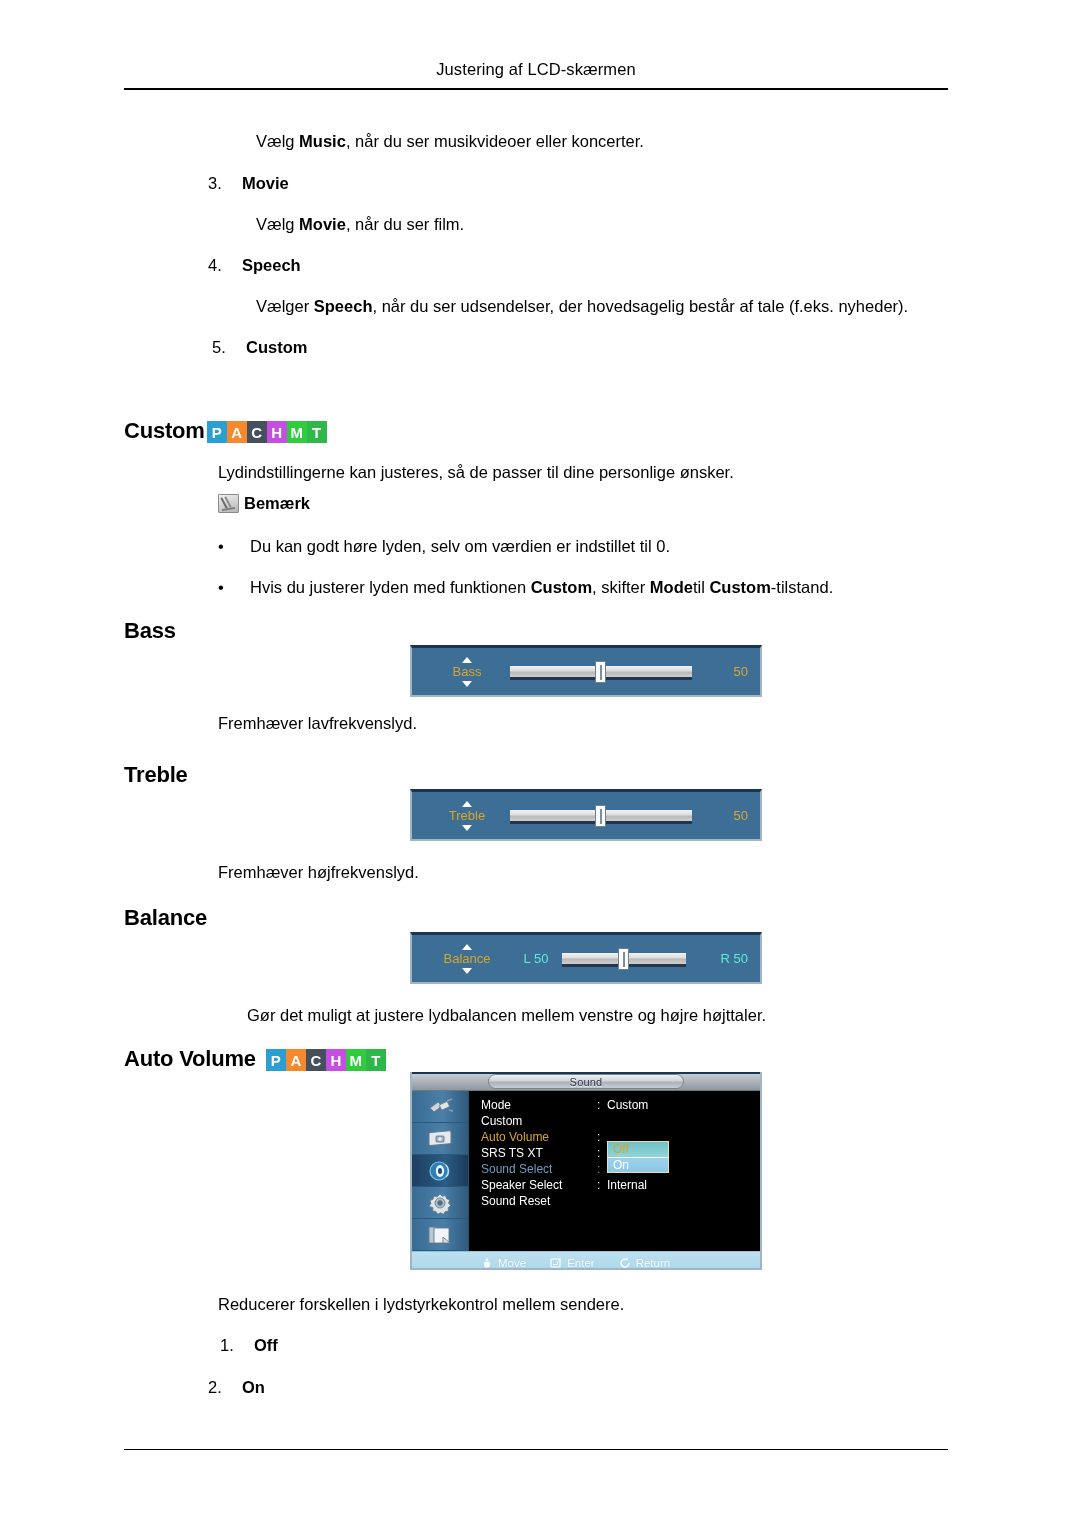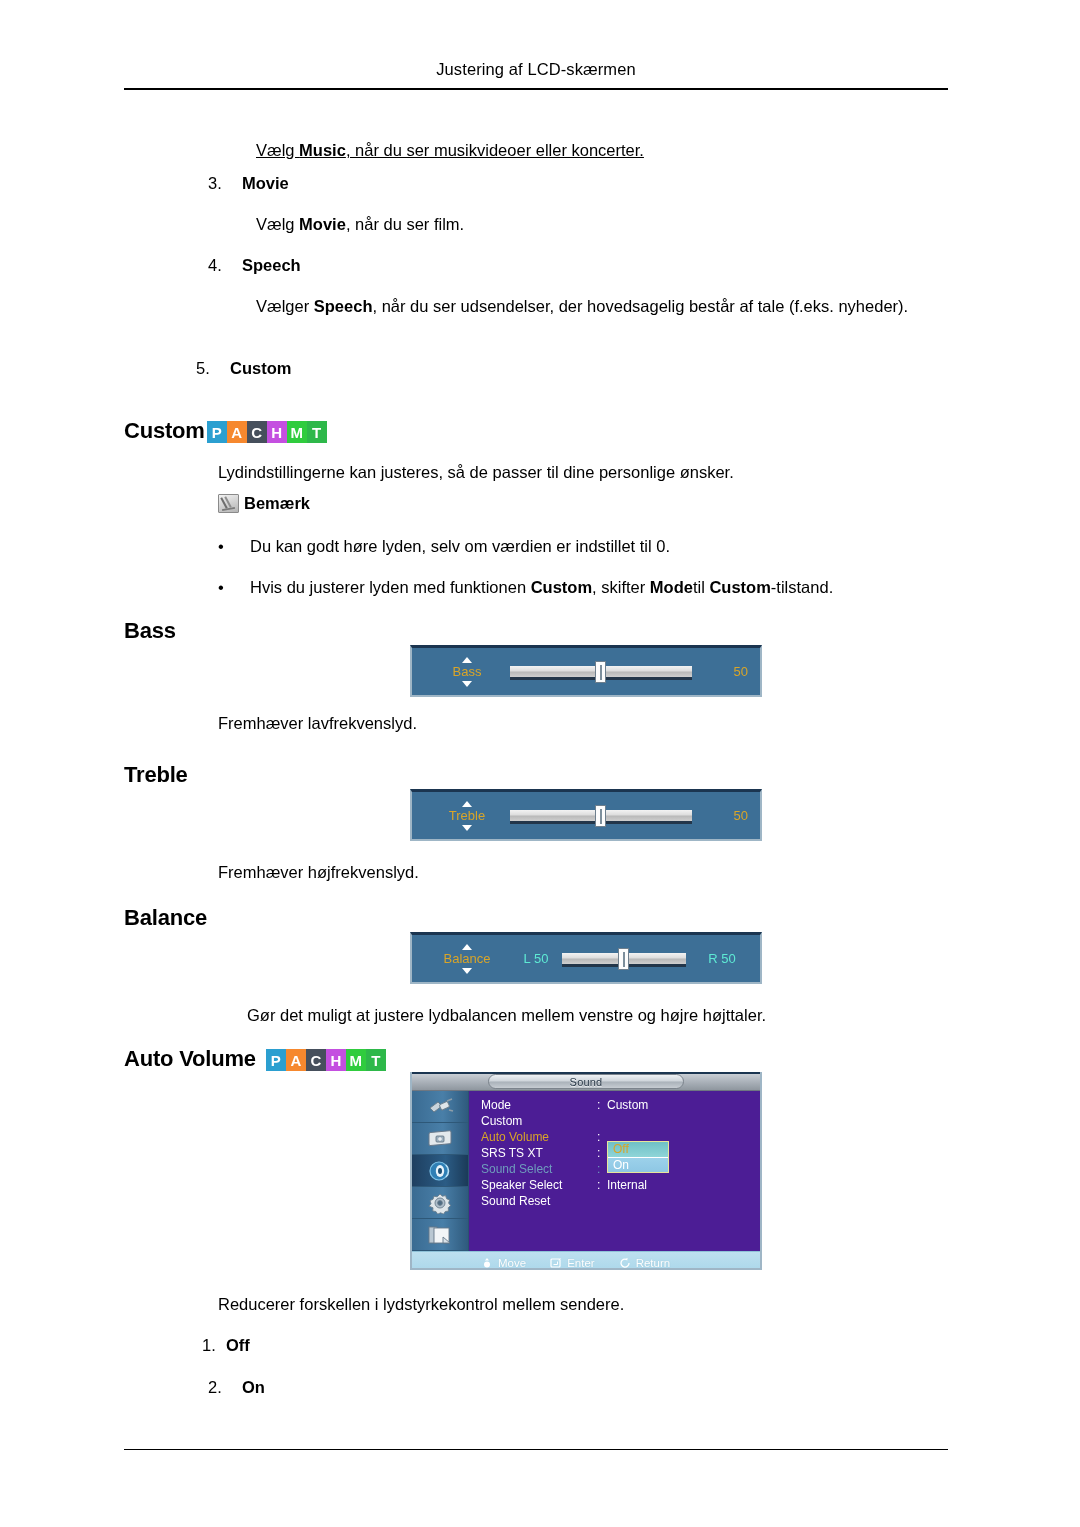--- a/index.html
+++ b/index.html
@@ -253,21 +253,21 @@
     color: #d9a528;
     font-size: 13px;
     padding-left: 10px;
   }
 
   
   .osd-menu {
     position: absolute;
     width: 352px;
     height: 198px;
-    background: #4c1d95;
+    background: #000000;
     box-sizing: border-box;
     border-left: 2px solid #9fb6c6;
     border-right: 2px solid #9fb6c6;
     border-bottom: 2px solid #9fb6c6;
     overflow: hidden;
   }
   .osd-titlebar {
     position: relative;
     height: 16px;
     background: linear-gradient(#c9ced4 0%, #aab1b9 50%, #8f979f 100%);
@@ -388,39 +388,39 @@
   .st-ico { width: 12px; height: 12px; position: relative; flex: none; }
 </style>
 </head>
 <body>
 
 <div class="page">
 
   <div class="page-header">Justering af LCD-skærmen</div>
   <div class="header-rule"></div>
 
-  <div class="body-text" style="left:256px; top:140px;text-decoration:underline;">
+  <div class="body-text" style="left:256px; top:131px;">
     <span>Vælg </span><b>Music</b><span>, når du ser musikvideoer eller koncerter.</span>
   </div>
 
   <div class="num-item" style="left:208px; top:174px;">
     <span class="n">3.</span><span class="lbl">Movie</span>
   </div>
   <div class="body-text" style="left:256px; top:214px;">
     <span>Vælg </span><b>Movie</b><span>, når du ser film.</span>
   </div>
 
   <div class="num-item" style="left:208px; top:256px;">
     <span class="n">4.</span><span class="lbl">Speech</span>
   </div>
   <div class="body-text" style="left:256px; top:296px;">
     <span>Vælger </span><b>Speech</b><span>, når du ser udsendelser, der hovedsagelig består af tale (f.eks. nyheder).</span>
   </div>
 
-  <div class="num-item" style="left:196px; top:338px;margin-top:21px;">
+  <div class="num-item" style="left:212px; top:338px;">
     <span class="n">5.</span><span class="lbl">Custom</span>
   </div>
 
   <div class="h2-row" style="left:124px; top:418px;">
     <span class="h2-text">Custom</span>
     <span class="pachmt">
       <span class="badge" style="background-color: rgb(43, 159, 208);">P</span>
       <span class="badge" style="background-color: rgb(246, 136, 46);">A</span>
       <span class="badge" style="background-color: rgb(70, 79, 92);">C</span>
       <span class="badge" style="background-color: rgb(196, 79, 224);">H</span>
@@ -484,21 +484,21 @@
     <div class="sl-labelbox">
       <span class="arrow-up"></span>
       <span class="sl-name">Balance</span>
       <span class="arrow-dn"></span>
     </div>
     <div class="sl-side">L  50</div>
     <div class="sl-track-wrap">
       <div class="sl-track"></div>
       <div class="sl-handle" style="left:calc(50% - 6px);"></div>
     </div>
-    <div class="sl-side" style="width:52px;text-align:center;padding-left:10px;">R  50</div>
+    <div class="sl-side" style="width:52px;text-align:right;padding-left:10px;">R  50</div>
   </div>
 
   <div class="body-text" style="left:218px; top:1005px;margin-left:29px;">Gør det muligt at justere lydbalancen mellem venstre og højre højttaler.</div>
 
   <div class="h2-row" style="left:124px; top:1046px;">
     <span class="h2-text">Auto Volume</span>
     <span class="pachmt" style="margin-left:10px;">
       <span class="badge" style="background-color: rgb(43, 159, 208);">P</span>
       <span class="badge" style="background-color: rgb(246, 136, 46);">A</span>
       <span class="badge" style="background-color: rgb(70, 79, 92);">C</span>
@@ -656,21 +656,21 @@
           </svg>
         </span>
         <span>Return</span>
       </div>
     </div>
 
   </div>
 
   <div class="body-text" style="left:218px; top:1294px;">Reducerer forskellen i lydstyrkekontrol mellem sendere.</div>
 
-  <div class="num-item" style="left:192px; top:1336px;text-align:center;">
+  <div class="num-item" style="left:220px; top:1336px;">
     <span class="n">1.</span><span class="lbl">Off</span>
   </div>
 
   <div class="num-item" style="left:208px; top:1378px;">
     <span class="n">2.</span><span class="lbl">On</span>
   </div>
 
   <div class="footer-rule"></div>
 
 </div>

